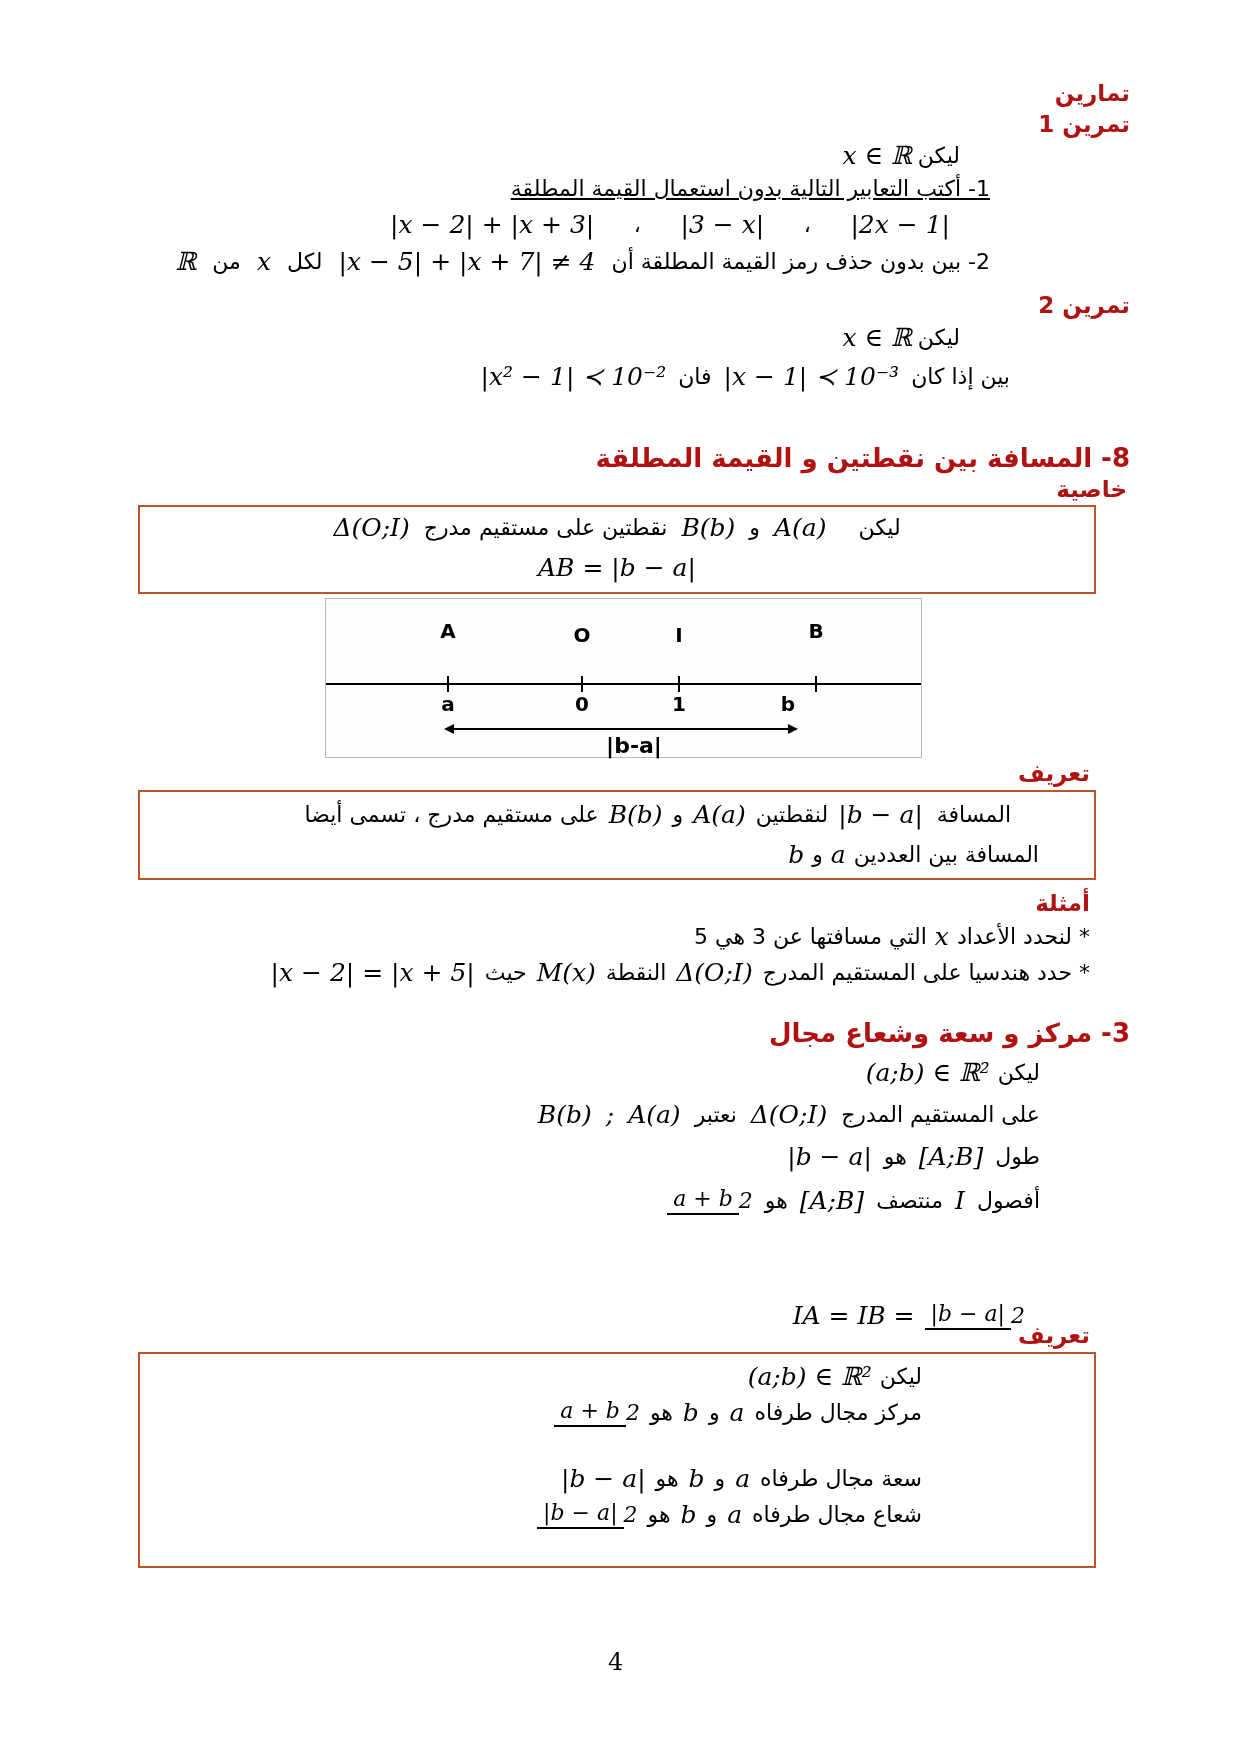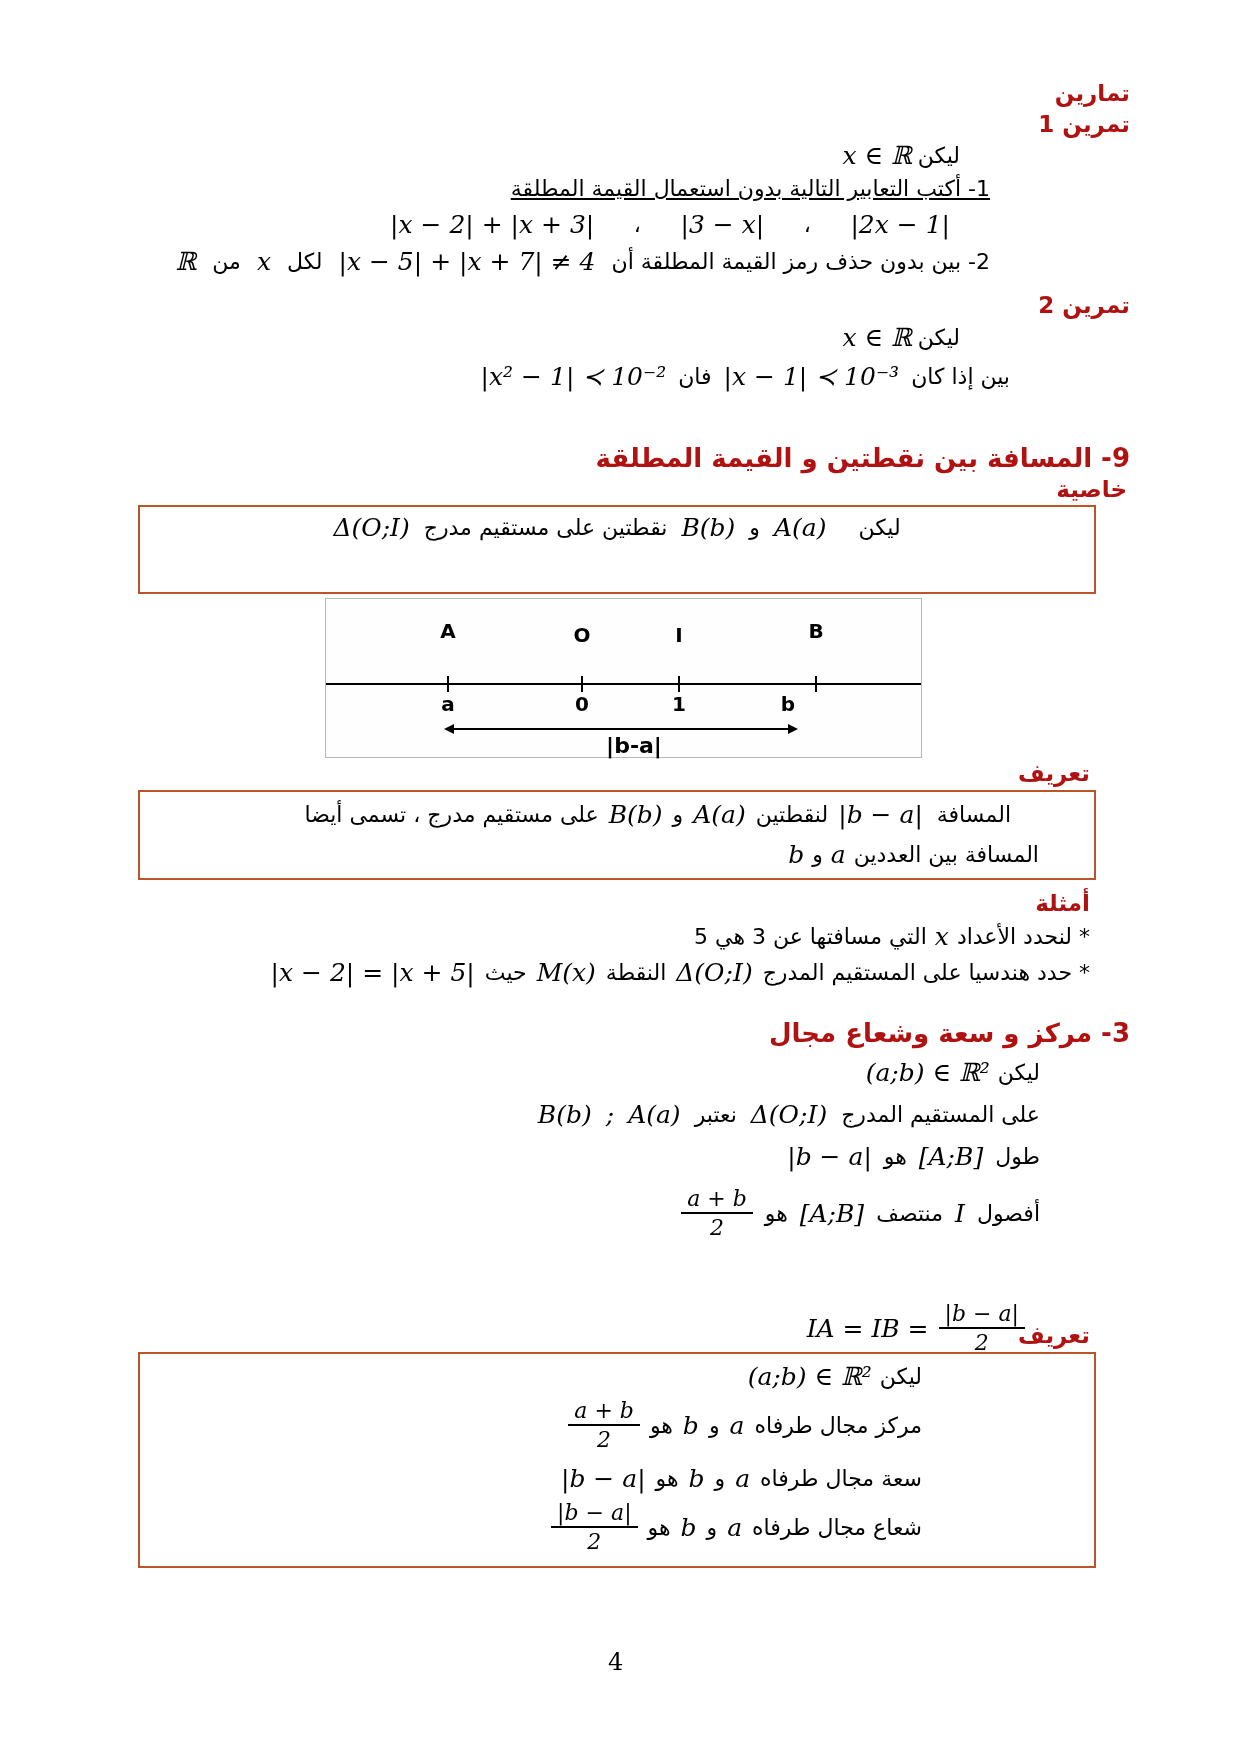--- a/index.html
+++ b/index.html
@@ -10,21 +10,21 @@
     direction:rtl; color:#000;
   }
   .line { position:absolute; display:flex; align-items:center; gap:12px; direction:rtl; white-space:nowrap; }
   .ar  { font-size:22px; white-space:nowrap; }
   .m   { font-family:"DejaVu Serif","Liberation Serif",serif; font-style:italic;
          direction:ltr; unicode-bidi:isolate; font-size:25px; white-space:nowrap; }
   .rh  { position:absolute; color:#b01111; font-weight:bold; font-size:23px; white-space:nowrap; }
   .rh-big { font-size:26px; }
   .box { position:absolute; border:2px solid #bb5527; background:#fff; }
   .boxline { position:absolute; display:flex; align-items:center; gap:12px; direction:rtl; white-space:nowrap; }
-  .frac { display:inline-flex; flex-direction:column; align-items:center; direction:ltr;
+  .frac { display:inline-flex; flex-direction:row; align-items:center; direction:ltr;
           font-family:"DejaVu Serif","Liberation Serif",serif; font-style:italic;
           font-size:22px; line-height:1.2; }
   .frac .fnum { border-bottom:2px solid #000; padding:0 6px; }
   .frac .fden { padding-top:1px; }
   
   .fig { position:absolute; border:1px solid #b9b9b9; background:#fefefe; }
   .fig-lab { position:absolute; transform:translateX(-50%); font-weight:bold; font-size:20px;
              font-family:"DejaVu Sans",sans-serif; }
   .axis { position:absolute; left:0; width:100%; height:2px; background:#000; }
   .tick { position:absolute; width:2px; height:16px; background:#000; transform:translateX(-50%); }
@@ -75,31 +75,34 @@
     <span class="m">x ∈ ℝ</span>
   </div>
 
   <div class="line" style="top:362px; right:230px; gap:12px;">
     <span class="ar">بين إذا كان</span>
     <span class="m">|x − 1| ≺ 10⁻³</span>
     <span class="ar">فان</span>
     <span class="m">|x² − 1| ≺ 10⁻²</span>
   </div>
 
-  <div class="rh rh-big" style="top:443px; right:110px;">9- المسافة بين نقطتين و القيمة المطلقة</div>
+  <div class="rh rh-big" style="top:443px; right:110px;">8- المسافة بين نقطتين و القيمة المطلقة</div>
   <div class="rh" style="top:476px; right:113px;">خاصية</div>
 
   <div class="box" style="top:505px; left:138px; width:954px; height:85px;">
     <div class="boxline" style="top:6px; right:0; width:100%; justify-content:center; gap:14px;">
       <span class="ar" style="margin-left:18px;">ليكن</span>
       <span class="m">A(a)</span>
       <span class="ar">و</span>
       <span class="m">B(b)</span>
       <span class="ar">نقطتين على مستقيم مدرج</span>
       <span class="m">Δ(O;I)</span>
+    </div>
+    <div class="boxline" style="top:46px; right:0; width:100%; justify-content:center;">
+      <span class="m">AB = |b − a|</span>
     </div>
   </div>
 
   <div class="fig" style="top:598px; left:325px; width:595px; height:158px;">
     <span class="fig-lab" style="top:20px; left:122px;">A</span>
     <span class="fig-lab" style="top:24px; left:256px;">O</span>
     <span class="fig-lab" style="top:24px; left:353px;">I</span>
     <span class="fig-lab" style="top:20px; left:490px;">B</span>
 
     <div class="axis" style="top:84px;"></div>

